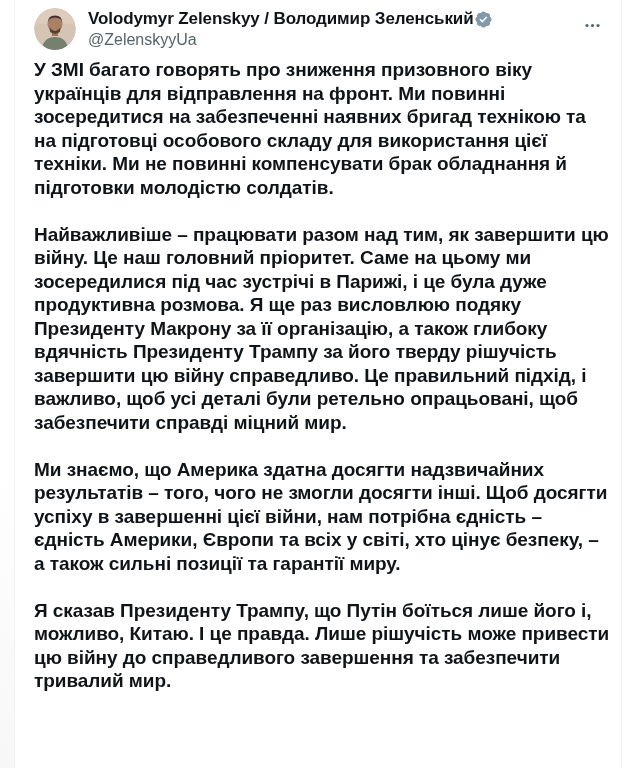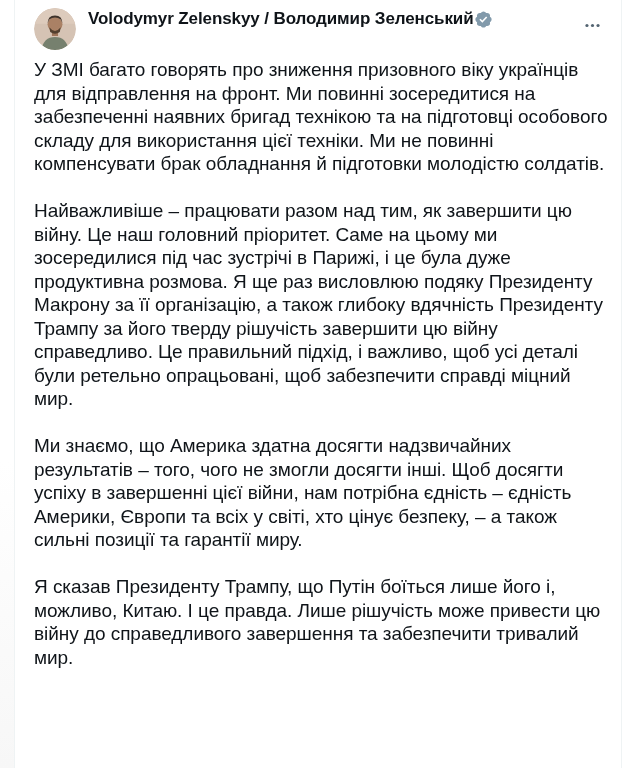--- a/index.html
+++ b/index.html
@@ -53,21 +53,21 @@
   }
   .more-button svg { width: 19px; height: 19px; display: block; }
   .tweet-text {
     margin-top: 8px;
     width: 577px;
     font-size: 19px;
     line-height: 23.5px;
     color: var(--text, #0f1419);
     letter-spacing: -0.05px;
   }
-  .tweet-text p { margin: 0 0 23.5px 0; }
+  .tweet-text p { margin: 0 0 23.5px 0; font-weight: bold; }
   .tweet-text p:last-child { margin-bottom: 0; }
 </style>
 </head>
 <body>
 
 <div class="page">
   <div class="gutter"></div>
 
   <article class="tweet-card">
     <header class="tweet-header">
@@ -93,20 +93,21 @@
 
       <div class="id-block">
         <div class="name-row">
           <span class="display-name">Volodymyr Zelenskyy / Володимир Зеленський</span>
           <span class="badge">
             <svg viewBox="0 0 24 24">
               <path fill="#829aab" d="M22.25 12c0-1.43-.88-2.67-2.19-3.34.46-1.39.2-2.9-.81-3.91s-2.52-1.27-3.91-.81c-.66-1.31-1.91-2.19-3.34-2.19s-2.67.88-3.33 2.19c-1.4-.46-2.91-.2-3.92.81s-1.26 2.52-.8 3.91c-1.31.67-2.2 1.91-2.2 3.34s.89 2.67 2.2 3.34c-.46 1.39-.21 2.9.8 3.91s2.52 1.26 3.91.81c.67 1.31 1.91 2.19 3.34 2.19s2.68-.88 3.34-2.19c1.39.45 2.9.2 3.91-.81s1.27-2.52.81-3.91c1.31-.67 2.19-1.91 2.19-3.34zm-11.71 4.2L6.8 12.46l1.41-1.42 2.26 2.26 4.8-5.23 1.47 1.36-6.2 6.77z"></path>
             </svg>
           </span>
         </div>
+        <div class="handle">@ZelenskyyUa</div>
       </div>
 
       <div class="more-button">
         <svg viewBox="0 0 24 24">
           <g fill="#536471">
             <circle cx="5" cy="12" r="2"></circle>
             <circle cx="12" cy="12" r="2"></circle>
             <circle cx="19" cy="12" r="2"></circle>
           </g>
         </svg>

